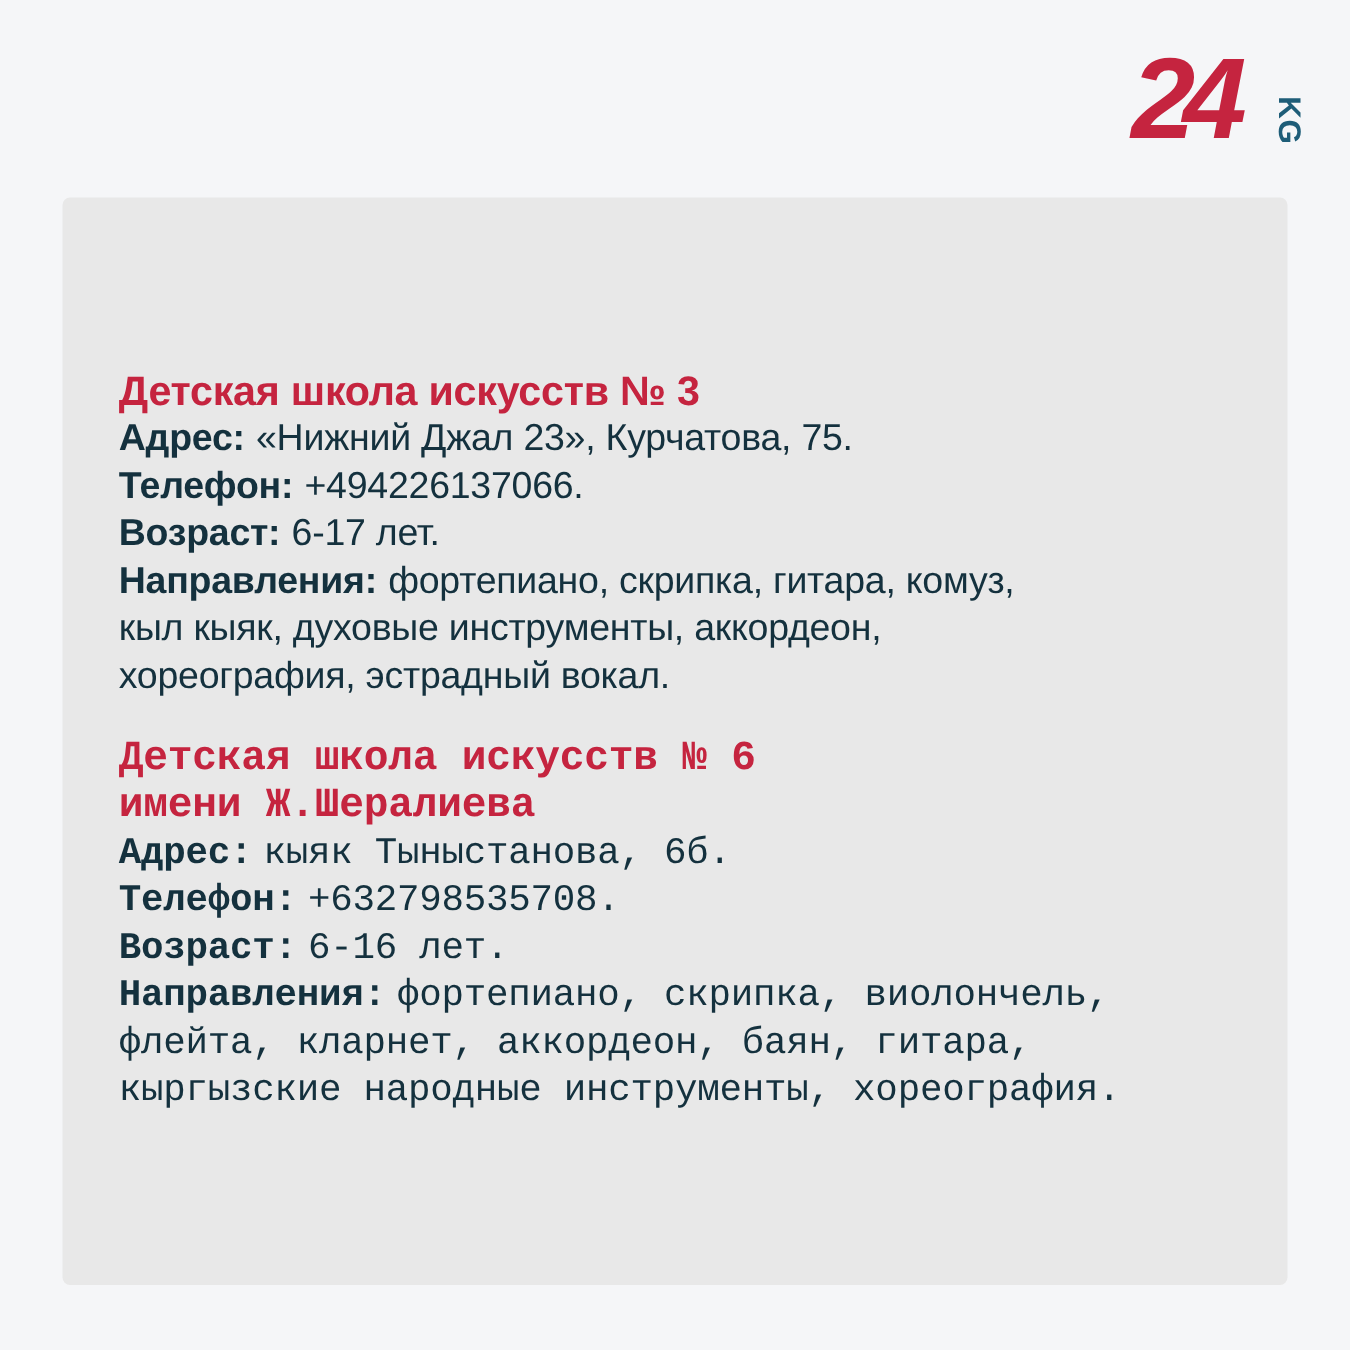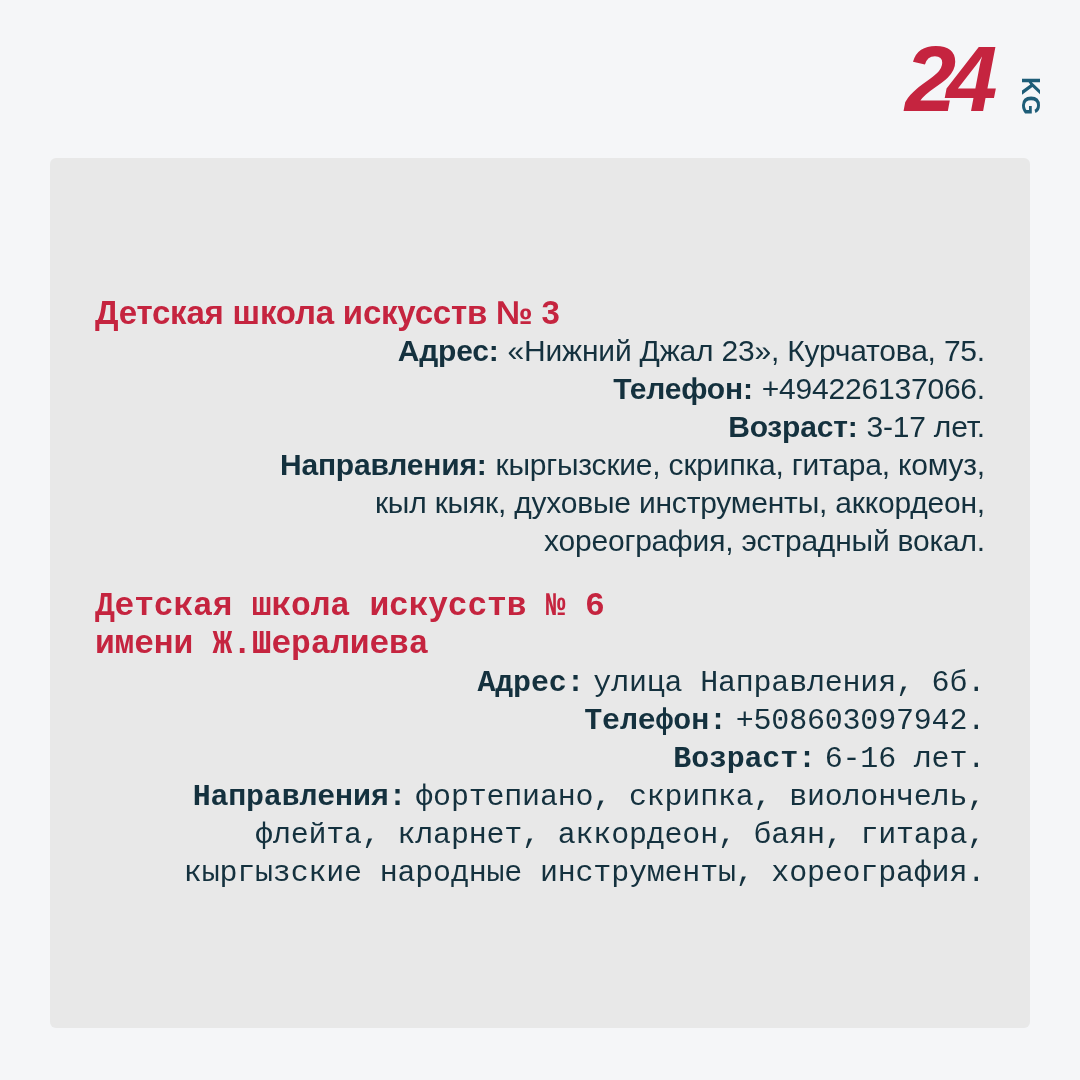--- a/index.html
+++ b/index.html
@@ -67,21 +67,20 @@
   }
   .title-line { display: block; }
   .title-line:empty { display: none; }
 
   .field {
     font-size: 30px;
     line-height: 38px;
     letter-spacing: -0.2px;
     color: #14313e;
     white-space: pre-wrap;
-    text-align: right;
   }
   .field .label {
     font-weight: 700;
     margin-right: 9px;
   }
 </style>
 </head>
 <body>
 
 <div class="canvas">
@@ -92,33 +91,33 @@
   </div>
 
   <div class="card">
 
     <section class="school">
       <h2 class="school-title">
           <span class="title-line">Детская школа искусств № 3</span>
         </h2>
       <p class="field"><span class="label">Адрес:</span><span class="value">«Нижний Джал 23», Курчатова, 75.</span></p>
       <p class="field"><span class="label">Телефон:</span><span class="value">+494226137066.</span></p>
-      <p class="field"><span class="label">Возраст:</span><span class="value">3-17 лет.</span></p>
-      <p class="field"><span class="label">Направления:</span><span class="value">кыргызские, скрипка, гитара, комуз,
+      <p class="field"><span class="label">Возраст:</span><span class="value">6-17 лет.</span></p>
+      <p class="field"><span class="label">Направления:</span><span class="value">фортепиано, скрипка, гитара, комуз,
 кыл кыяк, духовые инструменты, аккордеон,
 хореография, эстрадный вокал.</span></p>
     </section>
 
     <section class="school">
       <h2 class="school-title">
           <span class="title-line">Детская школа искусств № 6</span>
           <span class="title-line">имени Ж.Шералиева</span>
         </h2>
-      <p class="field"><span class="label">Адрес:</span><span class="value">улица Направления, 6б.</span></p>
-      <p class="field"><span class="label">Телефон:</span><span class="value">+508603097942.</span></p>
+      <p class="field"><span class="label">Адрес:</span><span class="value">кыяк Тыныстанова, 6б.</span></p>
+      <p class="field"><span class="label">Телефон:</span><span class="value">+632798535708.</span></p>
       <p class="field"><span class="label">Возраст:</span><span class="value">6-16 лет.</span></p>
       <p class="field"><span class="label">Направления:</span><span class="value">фортепиано, скрипка, виолончель,
 флейта, кларнет, аккордеон, баян, гитара,
 кыргызские народные инструменты, хореография.</span></p>
     </section>
 
   </div>
 </div>
 
 </body></html>

